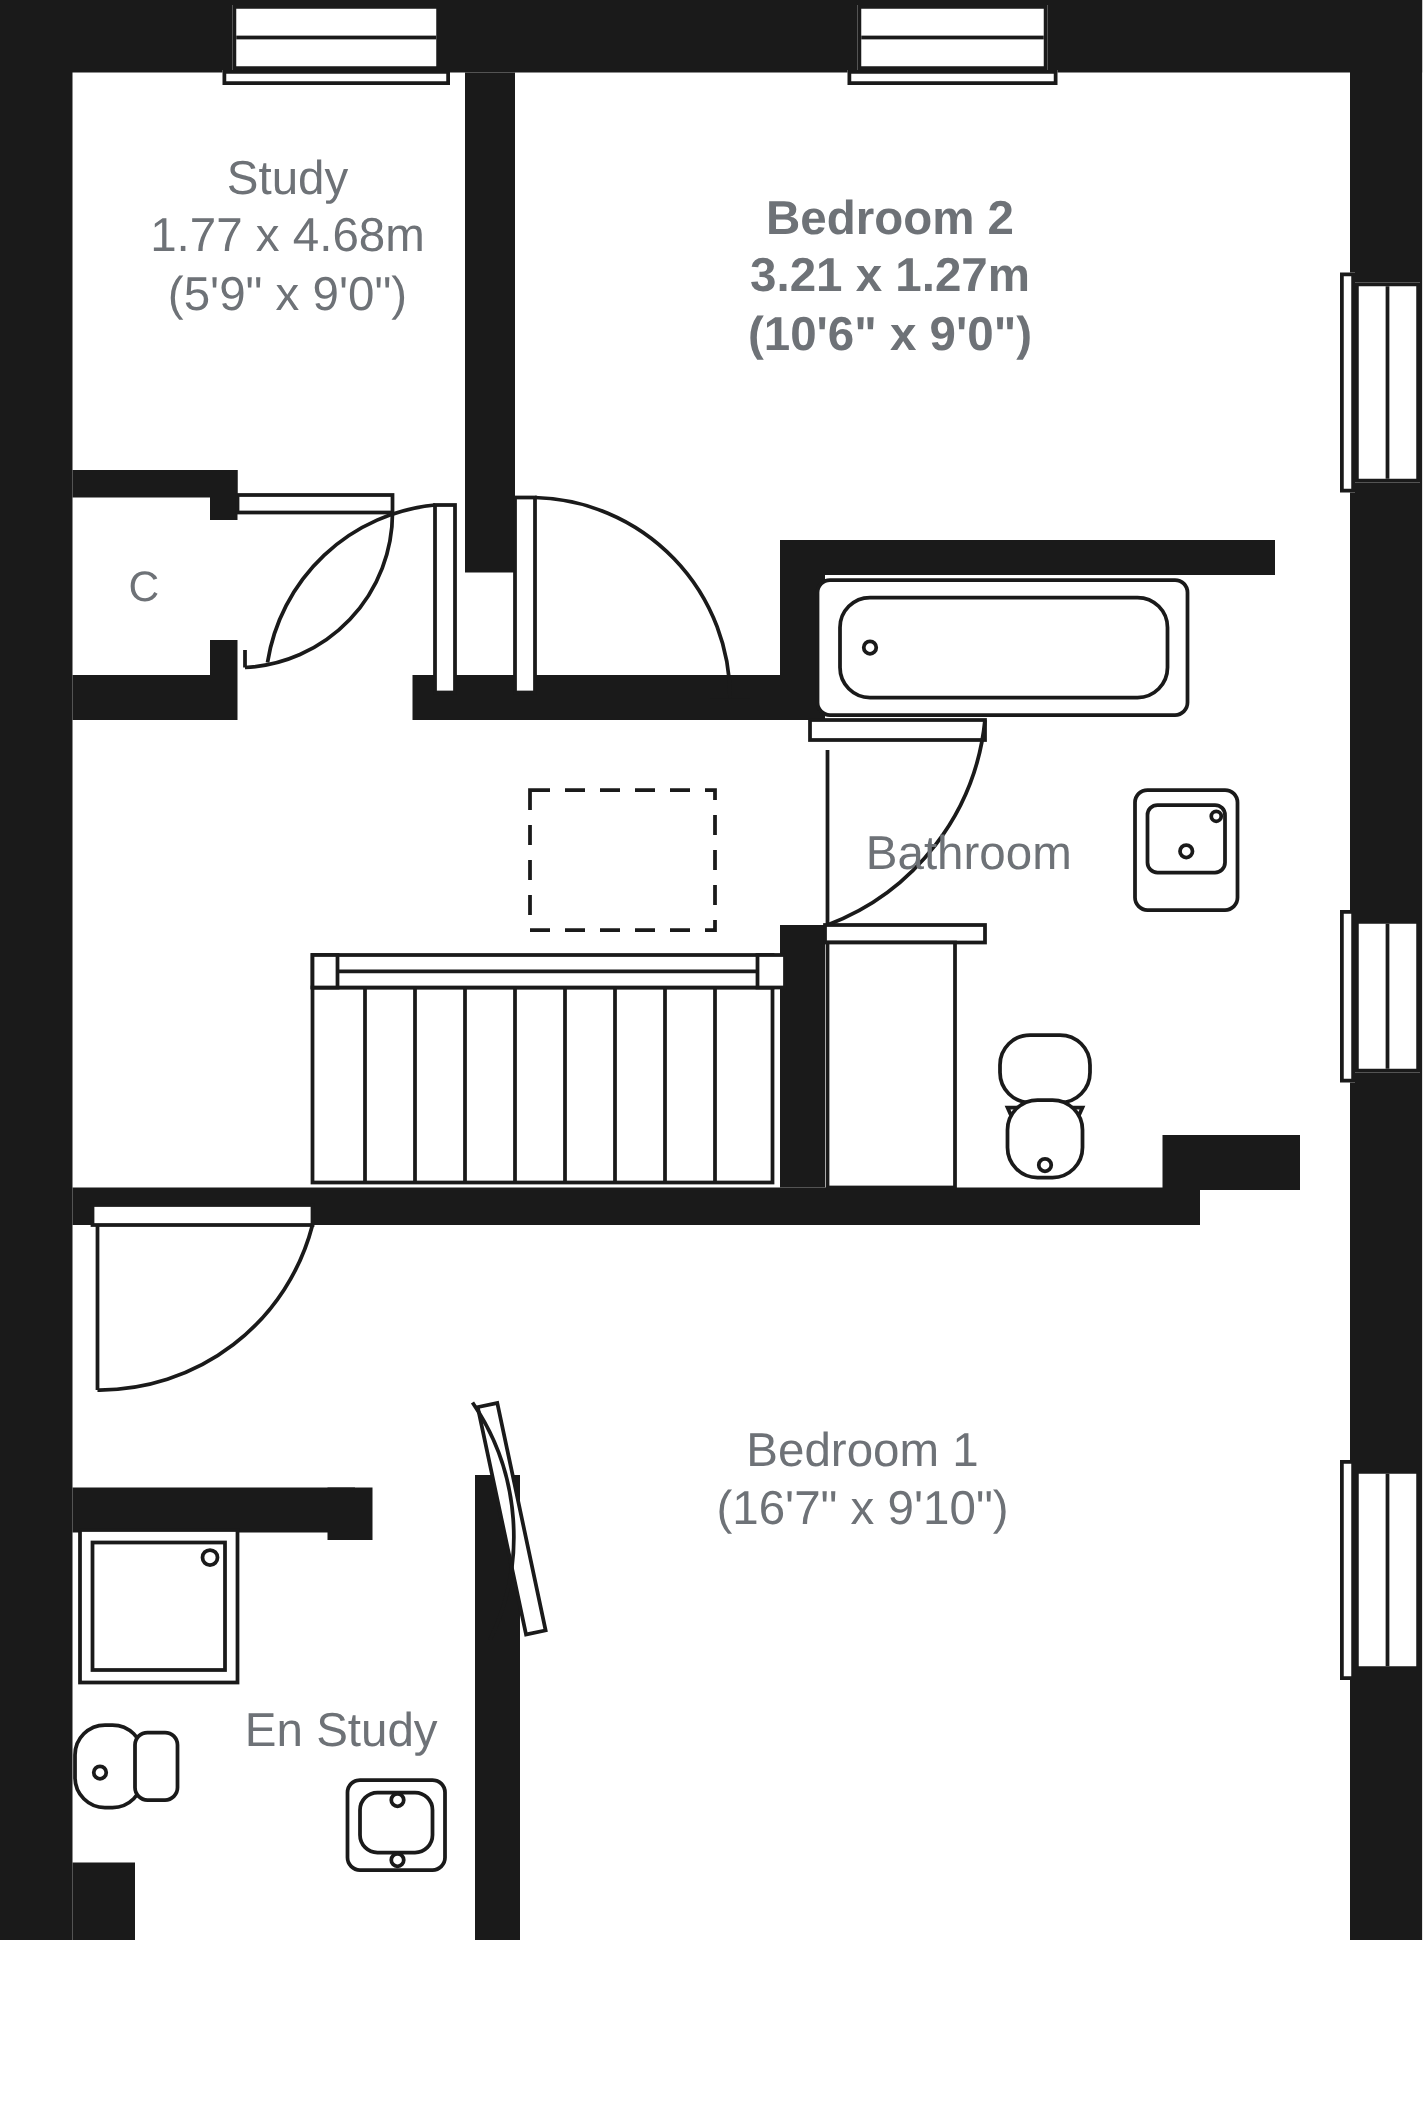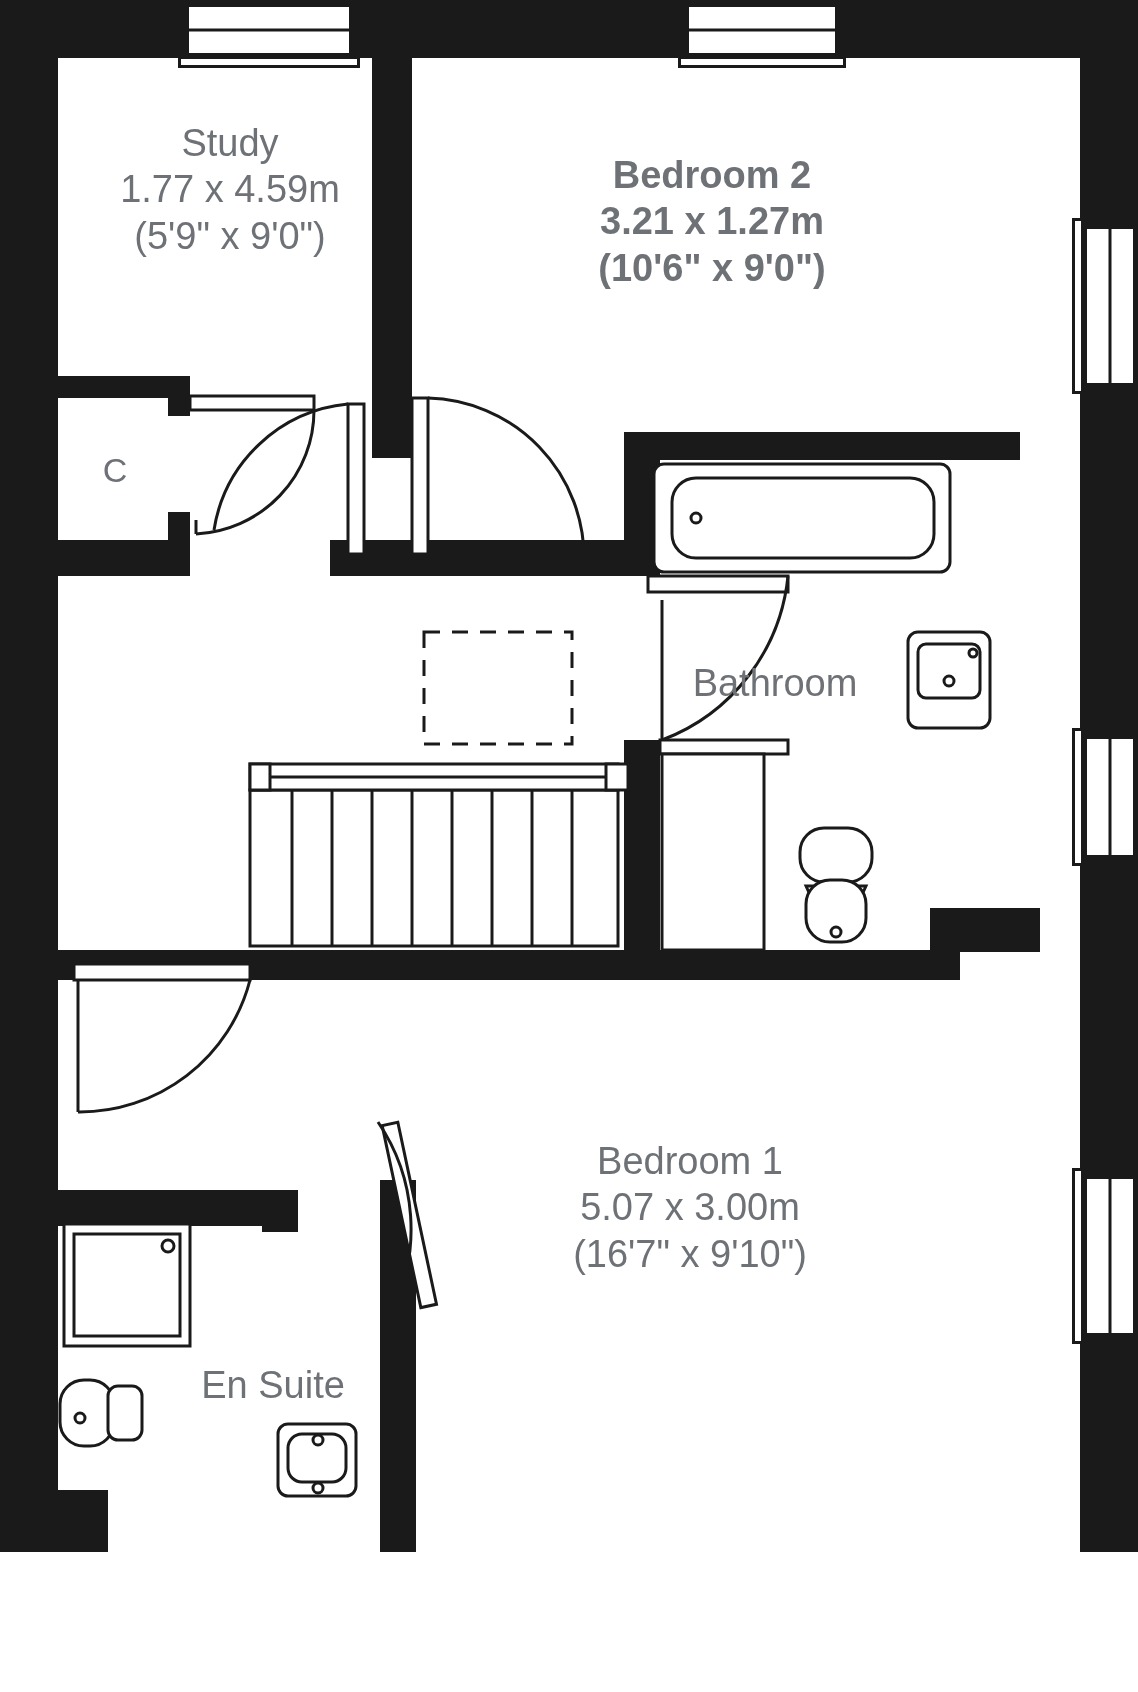--- a/index.html
+++ b/index.html
@@ -245,41 +245,40 @@
         <rect x="288" y="1434" width="58" height="48" rx="14" fill="#ffffff" stroke="#1a1a1a" stroke-width="3"></rect>
         <circle cx="318" cy="1440" r="5" fill="none" stroke="#1a1a1a" stroke-width="3"></circle>
         <circle cx="318" cy="1488" r="5" fill="none" stroke="#1a1a1a" stroke-width="3"></circle>
       </g>
 
     </g>
   </svg>
 
   <div class="label" style="left:30px;top:120px;width:400px;">
     <span class="line label-name">Study</span>
-    <span class="line label-dim">1.77 x 4.59m</span>
+    <span class="line label-dim">1.77 x 4.68m</span>
     <span class="line label-dim">(5'9" x 9'0")</span>
   </div>
 
   <div class="label" style="left:448px;top:152px;width:528px;font-weight:bold;">
     <span class="line label-name">Bedroom 2</span>
     <span class="line label-dim">3.21 x 1.27m</span>
     <span class="line label-dim">(10'6" x 9'0")</span>
   </div>
 
   <div class="label label-c" style="left:80px;top:450px;width:70px;">
     <span class="line">C</span>
   </div>
 
   <div class="label" style="left:640px;top:660px;width:270px;">
     <span class="line label-name">Bathroom</span>
   </div>
 
   <div class="label" style="left:440px;top:1138px;width:500px;">
     <span class="line label-name">Bedroom 1</span>
-    <span class="line label-dim">5.07 x 3.00m</span>
     <span class="line label-dim">(16'7" x 9'10")</span>
   </div>
 
   <div class="label" style="left:148px;top:1362px;width:250px;">
-    <span class="line label-name">En Suite</span>
+    <span class="line label-name">En Study</span>
   </div>
 
 </div>
 
 </body></html>

